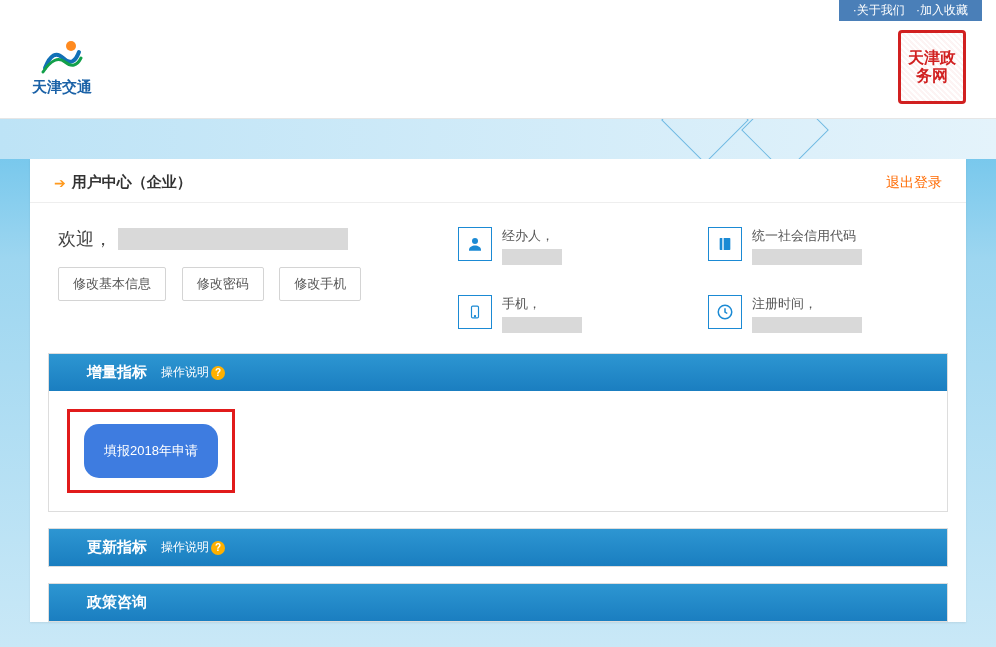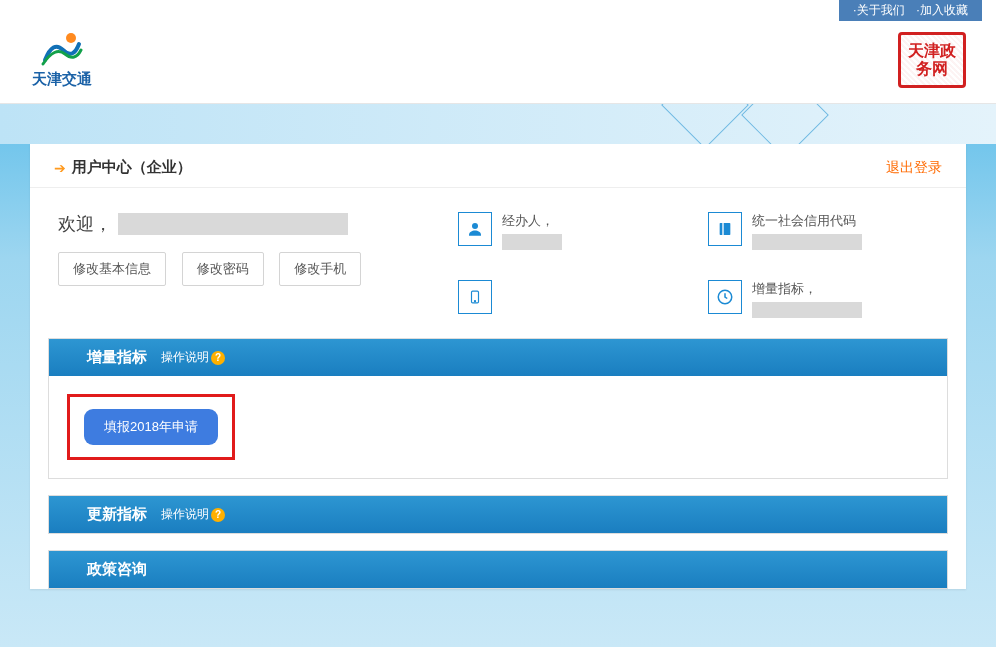--- a/index.html
+++ b/index.html
@@ -40,21 +40,21 @@
   .logo-wrap { display:flex; flex-direction:column; align-items:center;}
   .site-title {
     font-size: 28px;
     color: #1170b6;
     letter-spacing: 2px;
     margin-left: 20px;
     font-weight: 500;
   }
   .stamp {
     margin-left: auto;
-    width: 68px; height: 56px;
+    width: 68px; height: 74px;
     border: 3px solid #d12020;
     color: #d12020;
     font-weight: bold;
     font-size: 16px;
     display:flex; align-items:center; justify-content:center;
     border-radius: 4px;
     writing-mode: horizontal-tb;
     text-align:center;
     line-height:1.1;
     padding:2px;
@@ -171,24 +171,24 @@
     cursor:pointer;
   }
   .section-body {
     padding: 18px 18px;
     background:#fff;
   }
   .btn-blue {
     display:inline-block;
     background:#3e7ce0;
     color:#fff;
-    padding: 9px 20px;
+    padding: 18px 20px;
     font-size:13px;
     border:none;
-    border-radius:9px;
+    border-radius:15px;
     cursor:pointer;
   }
   .highlight-box {
     border: 3px solid #e11b1b;
     padding: 12px 14px;
     display:inline-block;
   }
   
   .logo-svg { width:44px; height:40px;}
 </style>
@@ -261,30 +261,34 @@
           <span class="redact-md"></span>
         </div>
       </div>
       <div class="info-item">
         <div class="info-icon">
           <svg width="14" height="18" viewBox="0 0 24 24" fill="none" stroke="#1b8ad4" stroke-width="2">
               <rect x="6" y="2" width="12" height="20" rx="2"></rect>
               <circle cx="12" cy="19" r="1" fill="#1b8ad4"></circle>
             </svg>
         </div>
+        <div class="info-body">
+          <span class="info-label">手机，</span>
+          <span class="redact-sm" style="width:80px"></span>
+        </div>
       </div>
       <div class="info-item">
         <div class="info-icon">
           <svg width="18" height="18" viewBox="0 0 24 24" fill="none" stroke="#1b8ad4" stroke-width="2">
               <circle cx="12" cy="12" r="9"></circle>
               <path d="M12 7v5l3 2"></path>
             </svg>
         </div>
         <div class="info-body">
-          <span class="info-label">增量指标，</span>
+          <span class="info-label">注册时间，</span>
           <span class="redact-md"></span>
         </div>
       </div>
     </div>
   </div>
 
   <div class="section">
     <div class="section-header">
       <span class="section-title">增量指标</span>
       <span class="section-hint">

